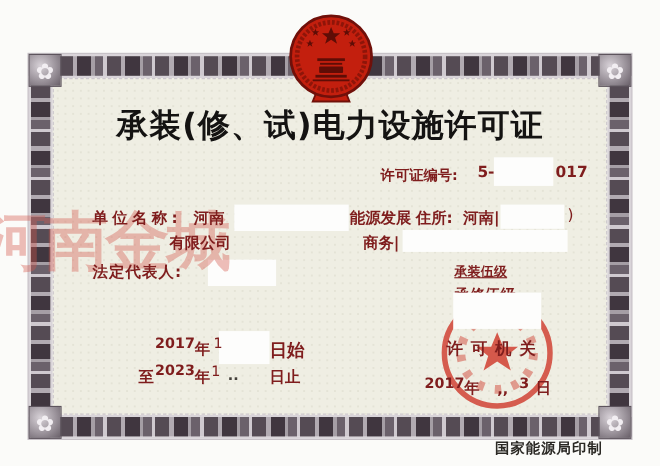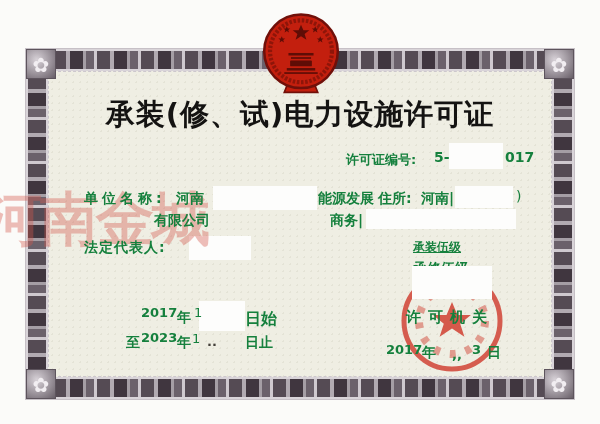--- a/index.html
+++ b/index.html
@@ -46,21 +46,21 @@
     background:#efeee3;
     background-image:radial-gradient(#e4e3d6 1px, transparent 1px);
     background-size:7px 7px;
     border:1px dashed #cdc7cd;
   }
 
   
   .emblem{position:absolute;left:256px;top:12px;width:90px;height:92px;z-index:2;}
 
   
-  .t{position:absolute;font-weight:700;color:#15803d;white-space:nowrap;z-index:4;}
+  .t{position:absolute;font-weight:700;color:#7f1d1d;white-space:nowrap;z-index:4;}
   .title{left:0;right:0;top:95px;text-align:center;font-size:29px;letter-spacing:1px;color:#141312;}
   .lic-label{left:346px;top:151px;font-size:13px;}
   .lic-prefix{left:434px;top:149px;font-size:14px;}
   .lic-suffix{left:505px;top:149px;font-size:14px;}
 
   .company-label{left:84px;top:190px;font-size:14px;letter-spacing:4px;text-align:center;}
   .company-v1{left:176px;top:190px;font-size:14px;}
   .company-v2{left:318px;top:190px;font-size:14px;}
   .addr-label{left:378px;top:190px;font-size:14px;}
   .addr-v1{left:421px;top:190px;font-size:14px;}
@@ -201,14 +201,15 @@
   </div>
   <div class="patch p-seal"></div>
 
   <span class="t auth-label">许可机关</span>
   <span class="t auth-year">2017</span>
   <span class="t auth-yunit">年</span>
   <span class="t auth-dots">,,</span>
   <span class="t auth-day">3</span>
   <span class="t auth-dunit">日</span>
 
+  <div class="t footer">国家能源局印制</div>
 
 </div>
 
 </body></html>

